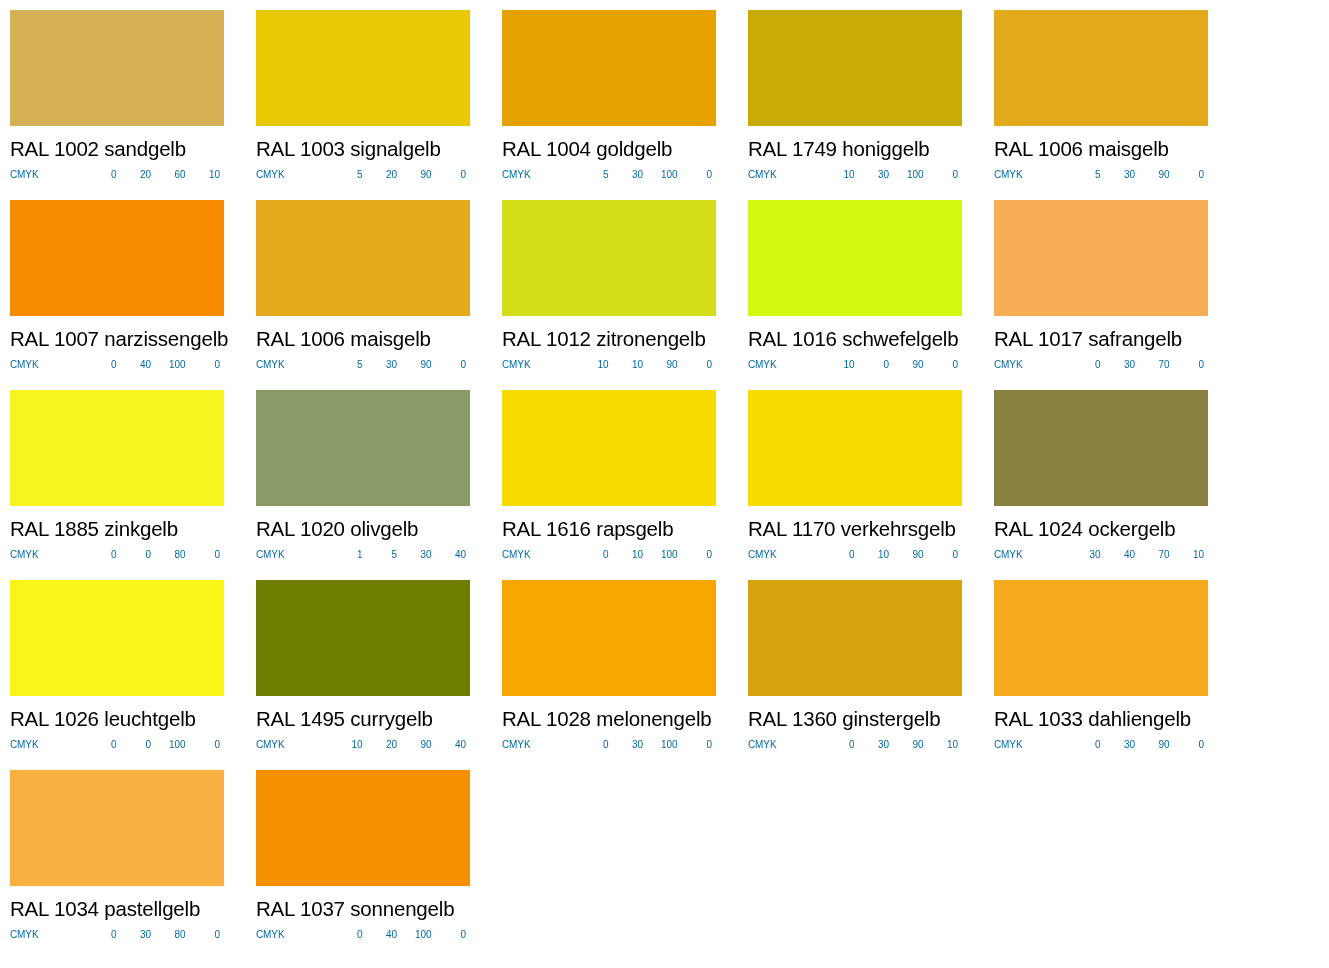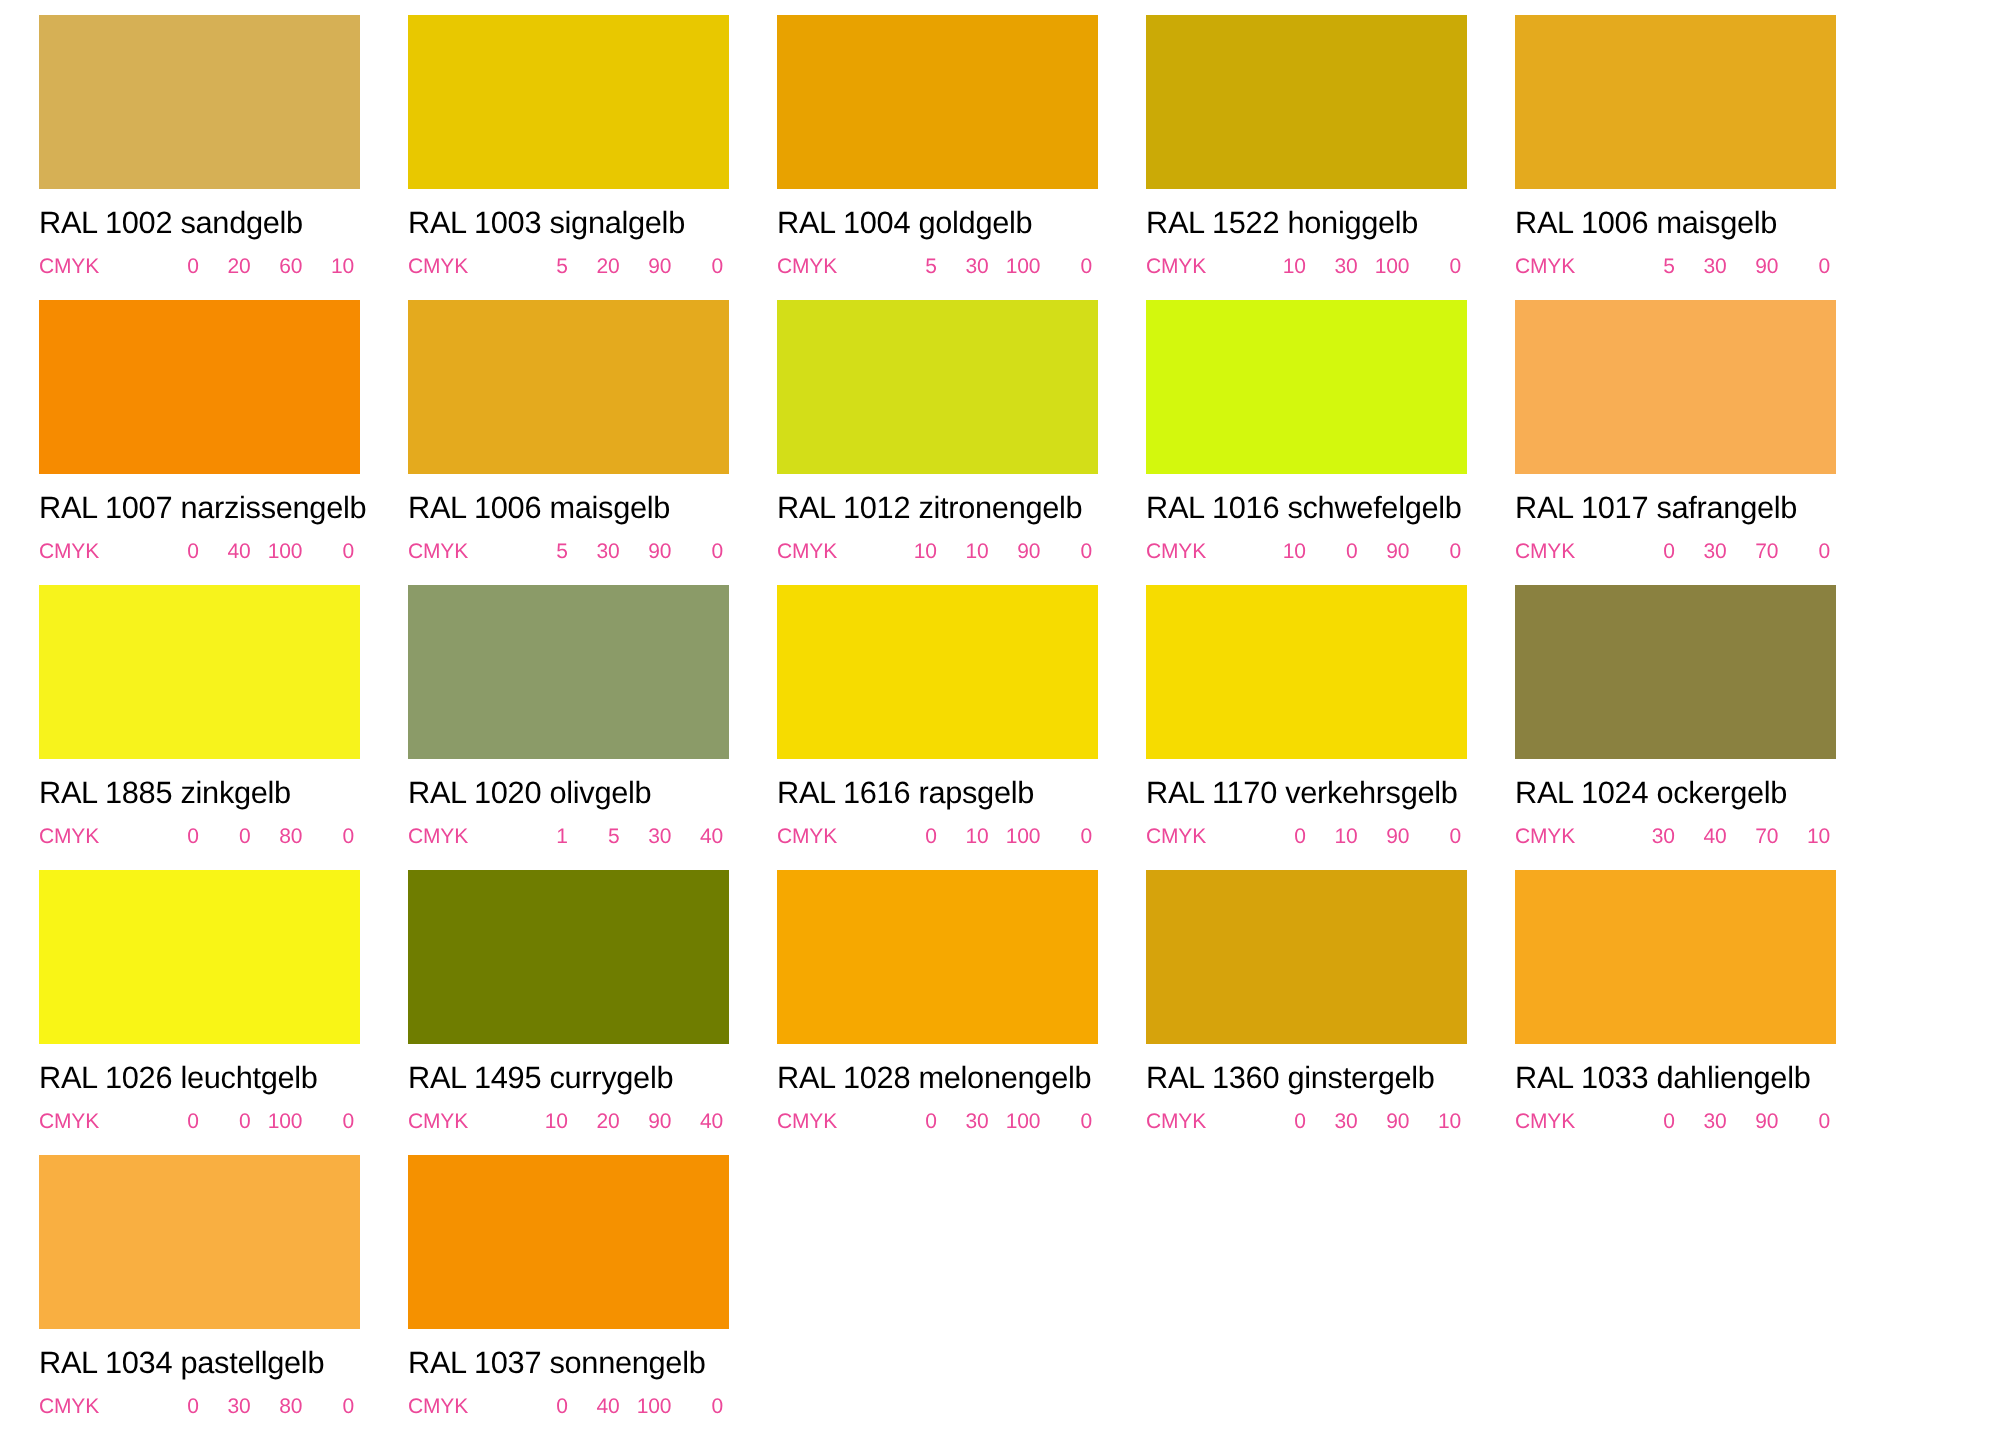--- a/index.html
+++ b/index.html
@@ -27,21 +27,20 @@
     column-gap: 0px;
     row-gap: 0px;
     padding: 10px 0 0 10px;
     box-sizing: border-box;
   }
   .swatch-cell {
     width: 246px;
     height: 135px;
     box-sizing: border-box;
     position: relative;
-    margin-left: 16px;
   }
   .swatch-cell.empty {
     visibility: hidden;
   }
   .swatch-chip {
     width: 214px;
     height: 116px;
     display: block;
   }
   .swatch-name {
@@ -49,23 +48,23 @@
     line-height: 1;
     color: #000000;
     white-space: nowrap;
     margin-top: 13px;
     letter-spacing: -0.2px;
   }
   .swatch-cmyk {
     margin-top: 10px;
     display: flex;
     align-items: baseline;
-    font-size: 14px;
+    font-size: 10px;
     line-height: 1;
-    color: #ec4899;
+    color: #0369a1;
     width: 214px;
     letter-spacing: -0.1px;
   }
   .cmyk-label {
     width: 76px;
     flex: 0 0 76px;
   }
   .cmyk-val {
     flex: 1 1 0;
     text-align: right;
@@ -105,21 +104,21 @@
         <div class="swatch-cmyk">
           <span class="cmyk-label">CMYK</span>
           <span class="cmyk-val">5</span>
           <span class="cmyk-val">30</span>
           <span class="cmyk-val">100</span>
           <span class="cmyk-val">0</span>
         </div>
       </div>
       <div class="swatch-cell">
         <div class="swatch-chip" style="background: rgb(203, 170, 6);"></div>
-        <div class="swatch-name">RAL 1522 honiggelb</div>
+        <div class="swatch-name">RAL 1749 honiggelb</div>
         <div class="swatch-cmyk">
           <span class="cmyk-label">CMYK</span>
           <span class="cmyk-val">10</span>
           <span class="cmyk-val">30</span>
           <span class="cmyk-val">100</span>
           <span class="cmyk-val">0</span>
         </div>
       </div>
       <div class="swatch-cell">
         <div class="swatch-chip" style="background: rgb(228, 170, 30);"></div>

